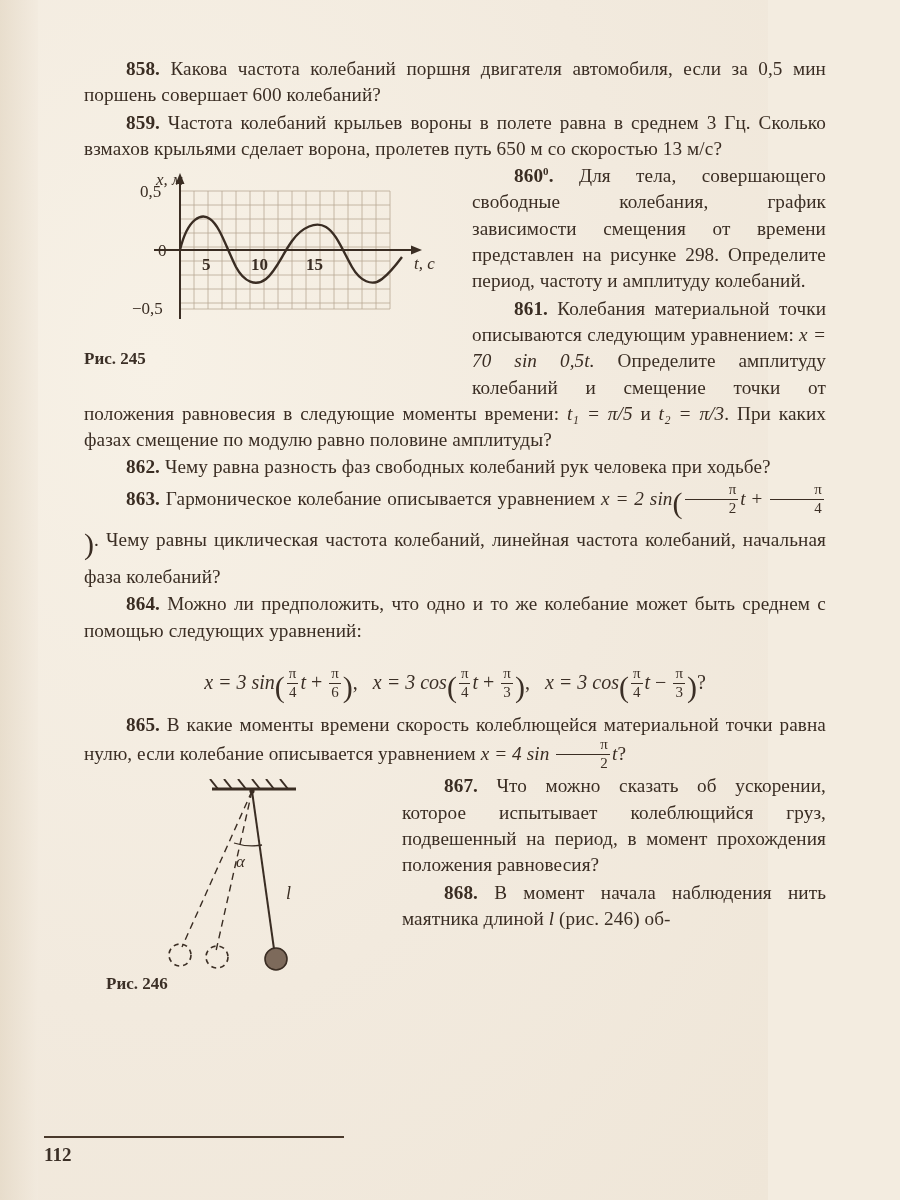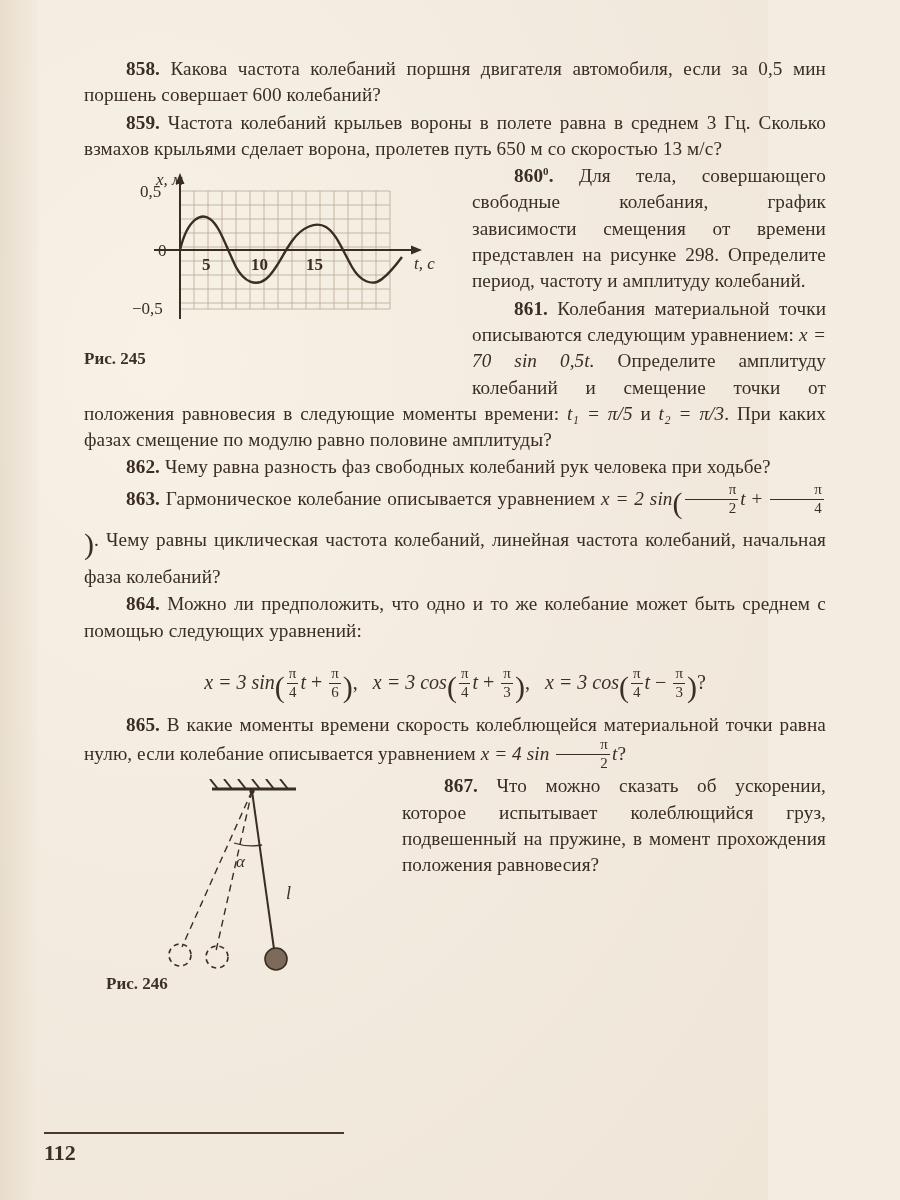--- a/index.html
+++ b/index.html
@@ -98,21 +98,21 @@
     position:absolute;
     left:44px;bottom:34px;
     width:820px;
   }
   .rule{
     border-top:2px solid #4a3a2c;
     width:300px;
   }
   .pageno{
     font-weight:bold;
-    font-size:22px;
+    font-size:19px;
     margin-top:6px;
   }
   .clear{clear:both;}
 </style>
 </head>
 <body>
 
 <div class="page">
 
   <div class="content">
@@ -257,23 +257,27 @@
           <path d="M150,64 A58,58 0 0 0 178,66" fill="none" stroke="#3a2d23" stroke-width="1.3"></path>
           <text x="152" y="88" font-family="Liberation Serif, serif" font-size="17" font-style="italic" fill="#3a2d23">α</text>
           <text x="202" y="120" font-family="Liberation Serif, serif" font-size="18" font-style="italic" fill="#3a2d23">l</text>
         </svg>
         <div class="figcap">Рис. 246</div>
       </div>
 
 
       <p class="para indent">
         <span class="num">867.</span>
-        <span>Что можно сказать об ускорении, которое испытывает колеблющийся груз, подвешенный на пружине, в момент прохождения положения равновесия?</span>
-      </p>
-
+        <span>Что можно сказать об ускорении, которое испытывает колеблющийся груз, подвешенный на период, в момент прохождения положения равновесия?</span>
+      </p>
+
+      <p class="para indent">
+        <span class="num">868.</span>
+        <span>В момент начала наблюдения нить маятника длиной </span><i>l</i><span> (рис. 246) об-</span>
+      </p>
       <div class="clear"></div>
     </div>
 
   </div>
 
   <div class="footer">
     <div class="rule"></div>
     <div class="pageno">112</div>
   </div>
 

